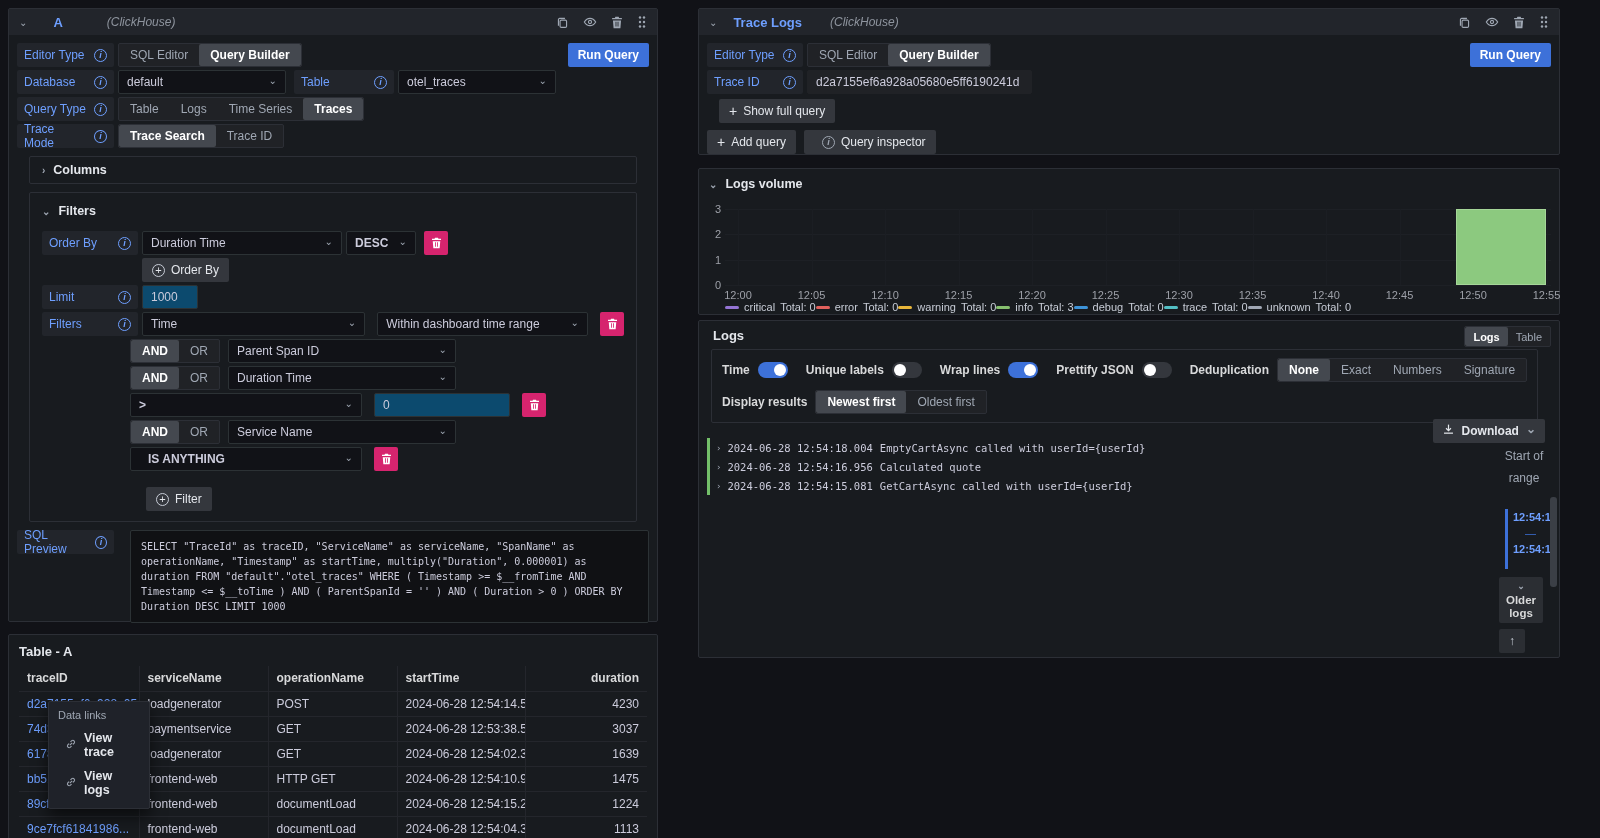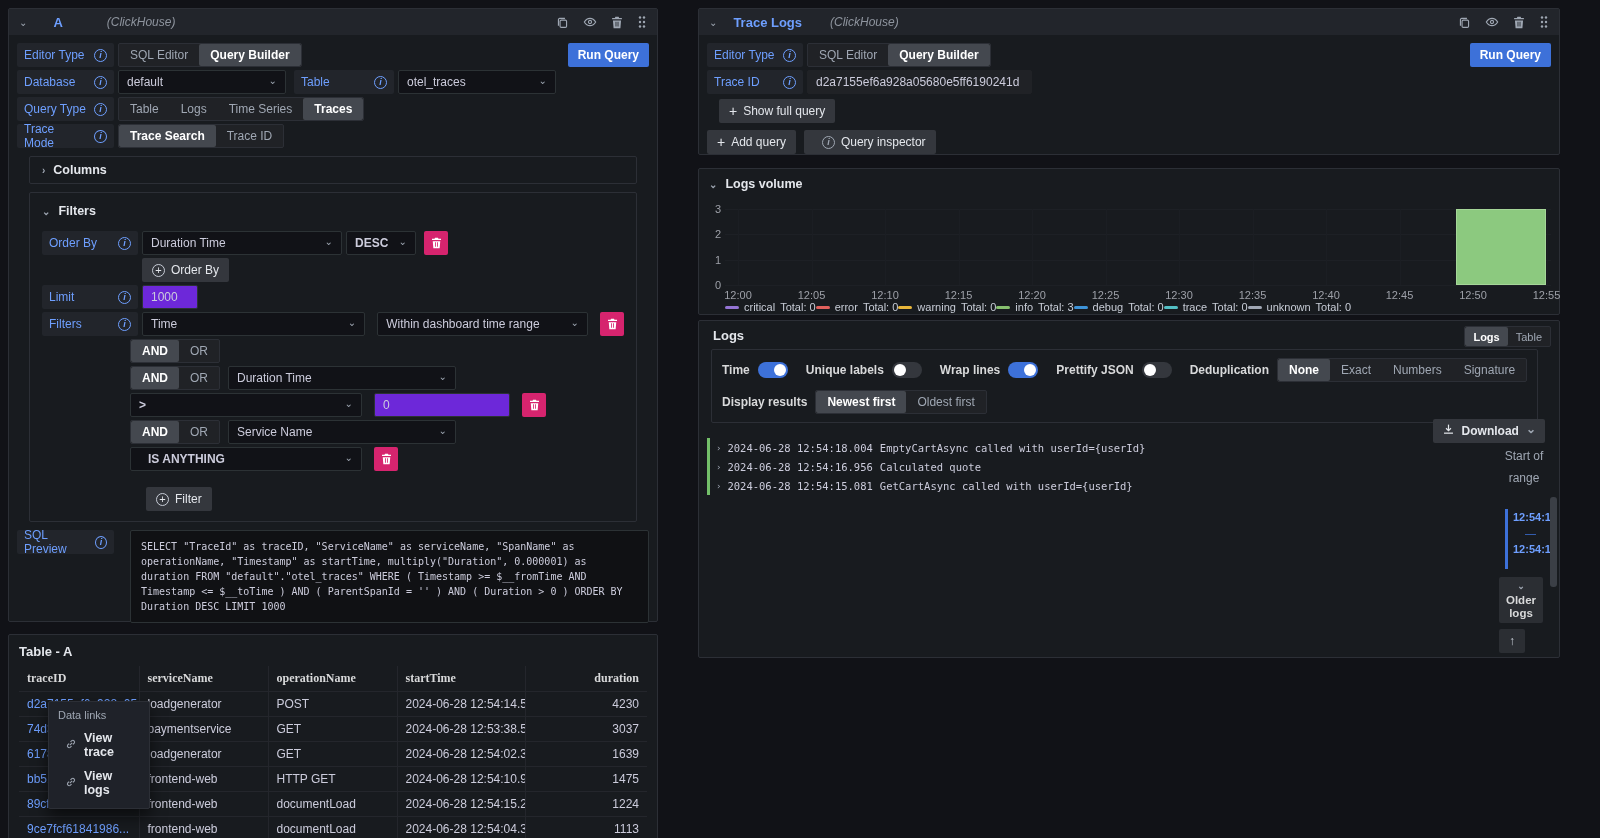--- a/index.html
+++ b/index.html
@@ -39,21 +39,21 @@
   .seg.small { height:21px; }
   .seg.small .seg-item { padding:0 8px; font-size:11px; }
 
   .dd { background:#111217; border:1px solid #2c3235; border-radius:2px; height:24px;
     display:flex; align-items:center; padding:0 8px; font-size:12px; color:#ccccdc;
     cursor:pointer; }
   .dd .dd-val { white-space:nowrap; overflow:hidden; }
   .dd .caret { margin-left:auto; color:#9fa7b3; font-size:10px; padding-left:6px; }
   .caret::before { content:"⌄"; position:relative; top:-2px; }
 
-  .tinput { background:#6d28d9; border:1px solid #2c3235; border-radius:2px; height:24px;
+  .tinput { background:#0c4a6e; border:1px solid #2c3235; border-radius:2px; height:24px;
     display:flex; align-items:center; padding:0 8px; font-size:12px; color:#ccccdc; }
 
   .btn { height:24px; border-radius:2px; display:inline-flex; align-items:center; gap:6px;
     font-size:12px; font-weight:500; padding:9px 10px; cursor:pointer; border:none;
     color:#ffffff; white-space:nowrap; }
   .btn-primary { background:#3d71d9; font-weight:700; }
   .btn-secondary { background:#34373d; color:#e4e7ec; }
   .btn-danger { background:#d6246e; width:24px; padding:0; justify-content:center; flex:none; }
   .plus-circ { width:13px; height:13px; border:1px solid #c7ccd6; border-radius:50%;
     display:inline-flex; align-items:center; justify-content:center; font-size:11px; color:#e4e7ec; }
@@ -70,21 +70,21 @@
 
   .sql-box { background:#101114; border:1px solid #2c3235; border-radius:2px; padding:8px 10px;
     font-family:"DejaVu Sans Mono", monospace; font-size:10px; line-height:15px; color:#ccccdc;
     flex:1; }
 
   
   .tbl-title { font-size:13px; font-weight:700; color:#e4e7ec; padding:9px 10px 7px 10px; }
   table.grid { width:calc(100% - 20px); margin:0 10px; border-collapse:collapse; table-layout:fixed;
     font-size:12px; }
   table.grid th { text-align:left; font-weight:700; color:#d8d9da; height:25px;
-    border-bottom:1px solid #24262c; padding:0 8px;font-family:Liberation Serif, serif; }
+    border-bottom:1px solid #24262c; padding:0 8px; }
   table.grid td { height:25px; color:#ccccdc; border-bottom:1px solid #24262c;
     border-right:1px solid #24262c; padding:0 8px; white-space:nowrap; overflow:hidden; }
   table.grid th { border-right:1px solid #24262c; }
   table.grid th:last-child, table.grid td:last-child { border-right:none; text-align:right; }
   table.grid td.link { color:#6e9fff; font-weight:500; cursor:pointer; }
 
   .ctx-menu { position:absolute; left:39px; top:66px; width:102px; background:#1f2229;
     border:1px solid #2c2f36; border-radius:2px; box-shadow:0 8px 16px rgba(0,0,0,0.55);
     z-index:6; padding:4px 0 6px 0; }
   .ctx-title { font-size:11px; color:#9fa7b3; padding:3px 9px 5px 9px; }
@@ -317,20 +317,24 @@
               <svg width="11" height="12" viewBox="0 0 14 16" fill="#fff">
                 <path d="M5 1h4l.6 1.4H13V4H1V2.4h3.4L5 1zM2 5.5h10L11.2 15H2.8L2 5.5zM5.2 7v6h1.1V7H5.2zm2.5 0v6h1.1V7H7.7z"></path>
               </svg>
             </button>
         </div>
 
         <div class="frow indent">
           <div class="seg">
             <span class="seg-item active">AND</span>
             <span class="seg-item">OR</span>
+          </div>
+          <div class="dd" style="width:228px; margin-left:4px;">
+            <span class="dd-val">Parent Span ID</span>
+              <span class="caret"></span>
           </div>
         </div>
 
         <div class="frow indent">
           <div class="seg">
             <span class="seg-item active">AND</span>
             <span class="seg-item">OR</span>
           </div>
           <div class="dd" style="width:228px; margin-left:4px;">
             <span class="dd-val">Duration Time</span>

